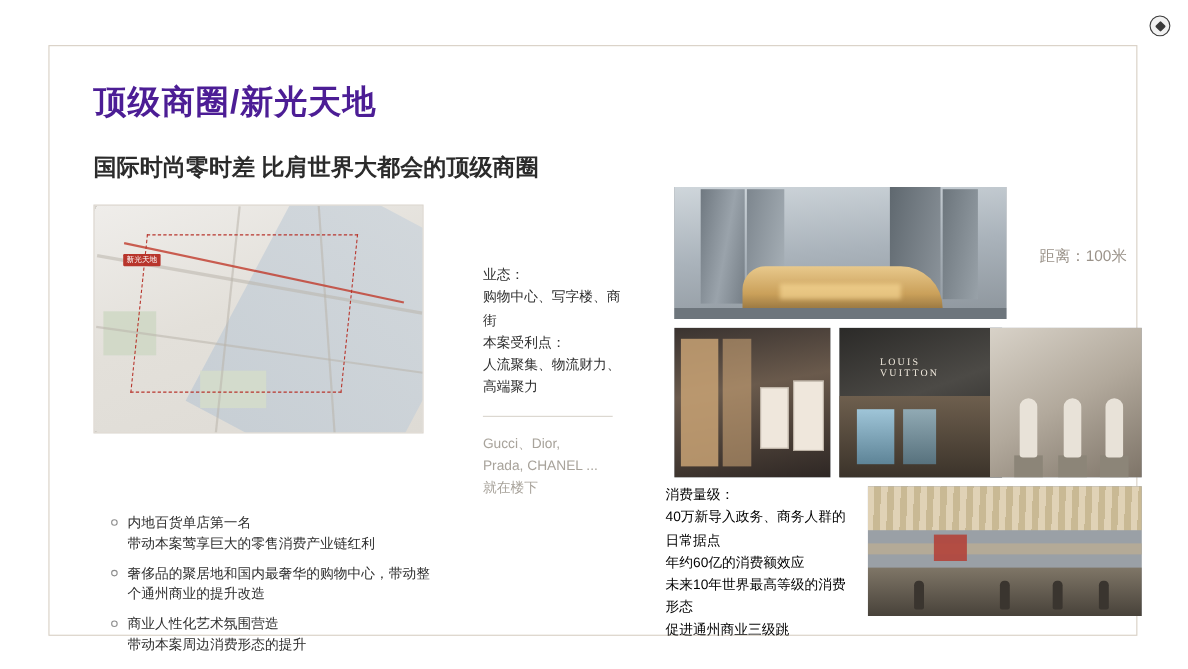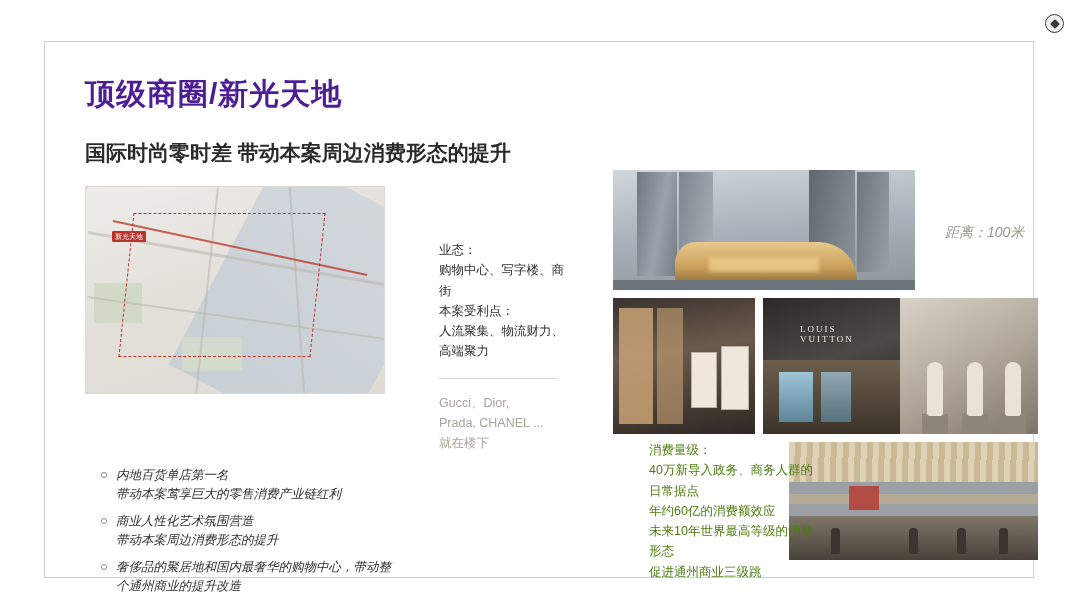--- a/index.html
+++ b/index.html
@@ -174,21 +174,20 @@
     border-radius: 1px;
     white-space: nowrap;
   }
 
   
   .bullets {
     position: absolute;
     left: 56px;
     top: 424px;
     width: 470px;
-    font-style: italic;
   }
   .bullet-row {
     display: flex;
     align-items: flex-start;
     margin-bottom: 7px;
   }
   .bullet-dot {
     width: 6px;
     height: 6px;
     border: 1.2px solid #8d8d8d;
@@ -294,49 +293,47 @@
   .mall-person { position:absolute; bottom:6px; width:9px; height:26px; background:#3a352f; border-radius:4px 4px 2px 2px; }
 
   
   .distance-label {
     position: absolute;
     left: 900px;
     top: 182px;
     font-size: 14px;
     color: #9b938a;
     white-space: nowrap;
-    font-style: italic;
   }
   .consume-block {
     position: absolute;
     left: 560px;
     top: 398px;
     width: 190px;
     font-size: 12.5px;
-    color: #4d7c0f;
+    color: #000000;
     line-height: 1.62;
     white-space: pre-line;
-    margin-left: 44px;
   }
 </style>
 </head>
 <body>
 
 <div class="watermark">
   <span class="wm-logo"></span>
 </div>
 
 <div class="slide">
   <div class="slide-inner">
 
     <h1 class="title">顶级商圈/新光天地</h1>
 
     <div class="left-col">
       <div class="subtitle">国际时尚零时差
-带动本案周边消费形态的提升</div>
+比肩世界大都会的顶级商圈</div>
 
       <div class="map-box">
         <div class="map-base"></div>
         <div class="map-river"></div>
         <div class="map-green"></div>
         <div class="map-green2"></div>
         <div class="map-road" style="left:0;top:70px;width:300px;height:3px;transform:rotate(10deg);"></div>
         <div class="map-road" style="left:0;top:130px;width:300px;height:2px;transform:rotate(8deg);"></div>
         <div class="map-road" style="left:120px;top:0;width:2px;height:208px;transform:rotate(6deg);"></div>
         <div class="map-road" style="left:210px;top:0;width:2px;height:208px;transform:rotate(-4deg);"></div>
@@ -359,27 +356,27 @@
     </div>
 
     <div class="bullets">
       <div class="bullet-row">
         <span class="bullet-dot"></span>
         <span class="bullet-text">内地百货单店第一名
 带动本案莺享巨大的零售消费产业链红利</span>
       </div>
       <div class="bullet-row">
         <span class="bullet-dot"></span>
-        <span class="bullet-text">商业人性化艺术氛围营造
-带动本案周边消费形态的提升</span>
+        <span class="bullet-text">奢侈品的聚居地和国内最奢华的购物中心，带动整
+个通州商业的提升改造</span>
       </div>
       <div class="bullet-row">
         <span class="bullet-dot"></span>
-        <span class="bullet-text">奢侈品的聚居地和国内最奢华的购物中心，带动整
-个通州商业的提升改造</span>
+        <span class="bullet-text">商业人性化艺术氛围营造
+带动本案周边消费形态的提升</span>
       </div>
     </div>
 
     <div class="photo hero-photo">
       <div class="hero-sky"></div>
       <div class="hero-tower t1"></div>
       <div class="hero-tower t2"></div>
       <div class="hero-tower t3"></div>
       <div class="hero-tower t4"></div>
       <div class="hero-podium"></div>

